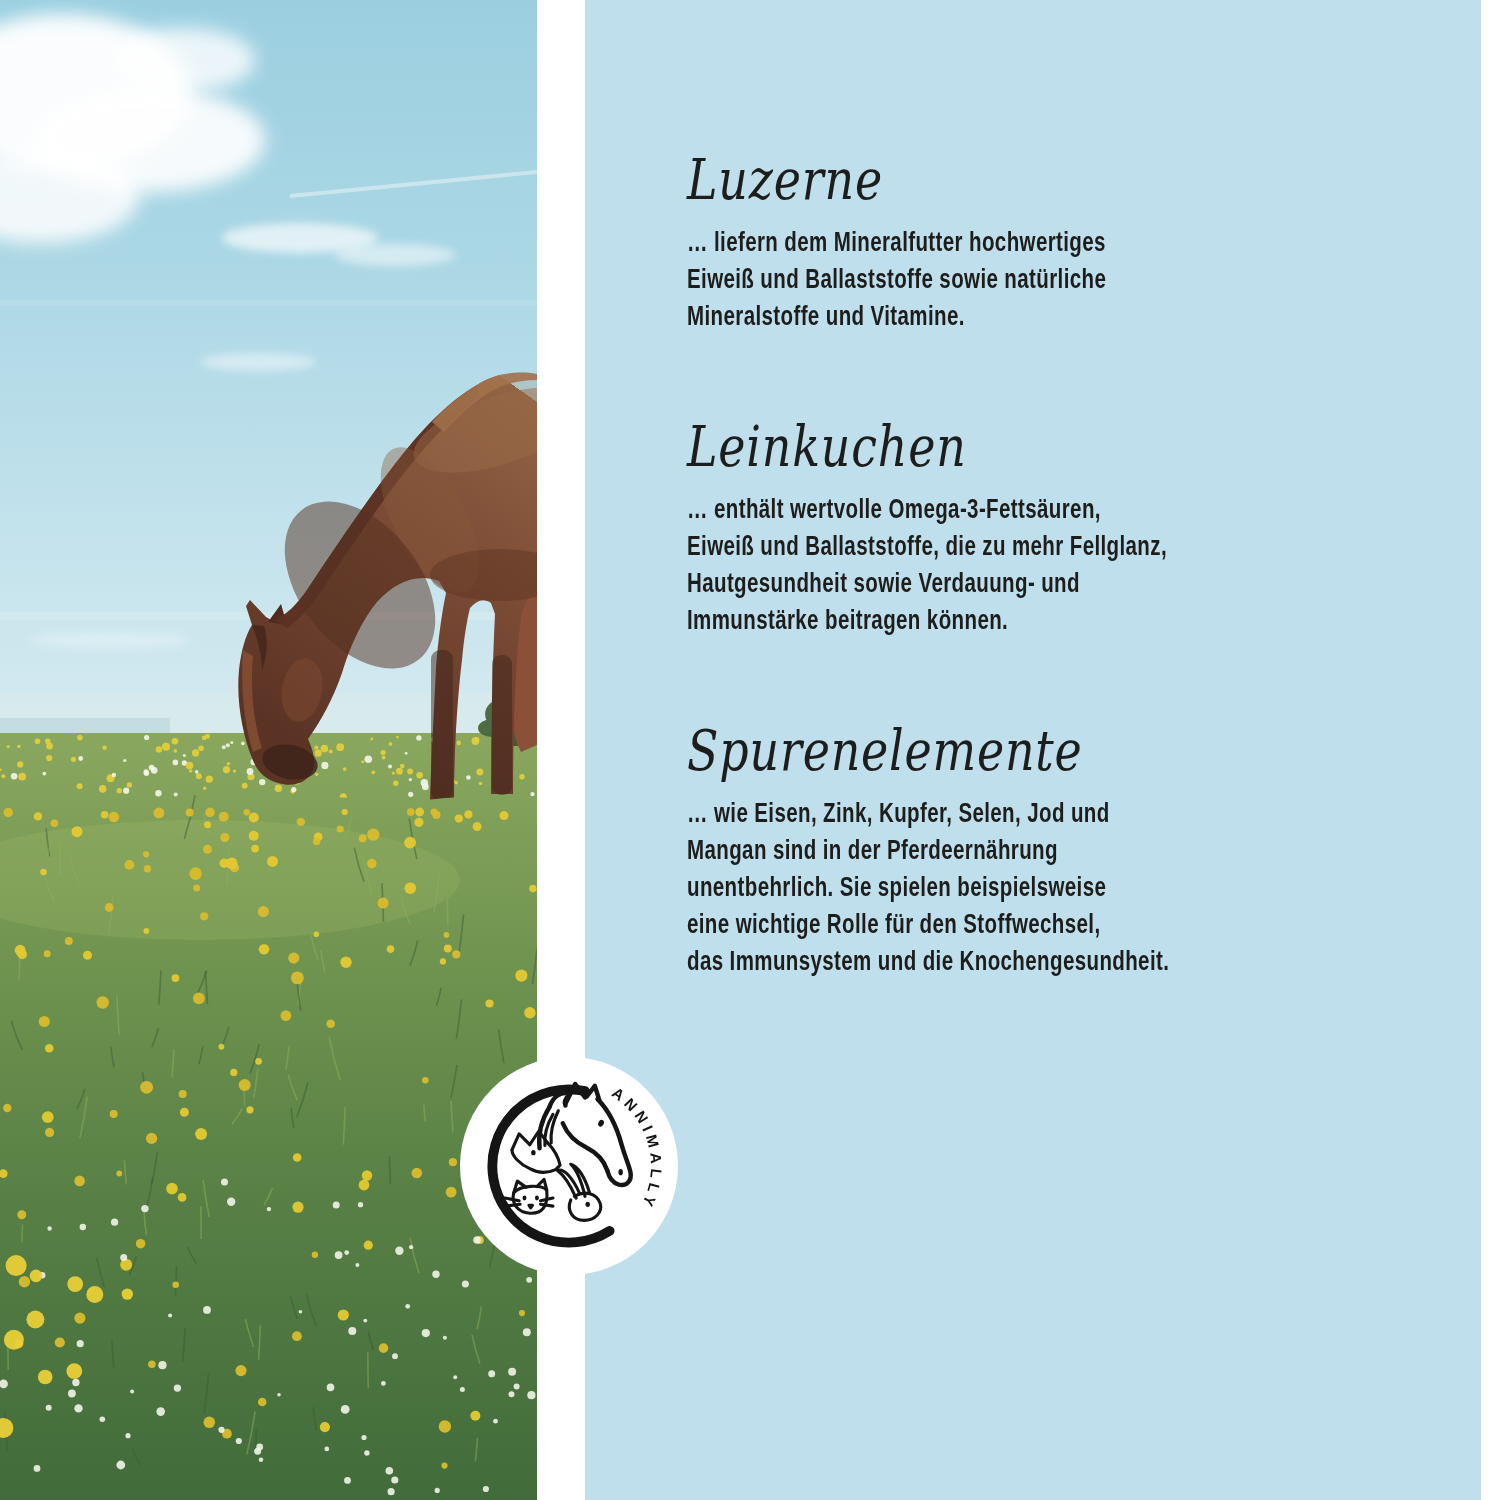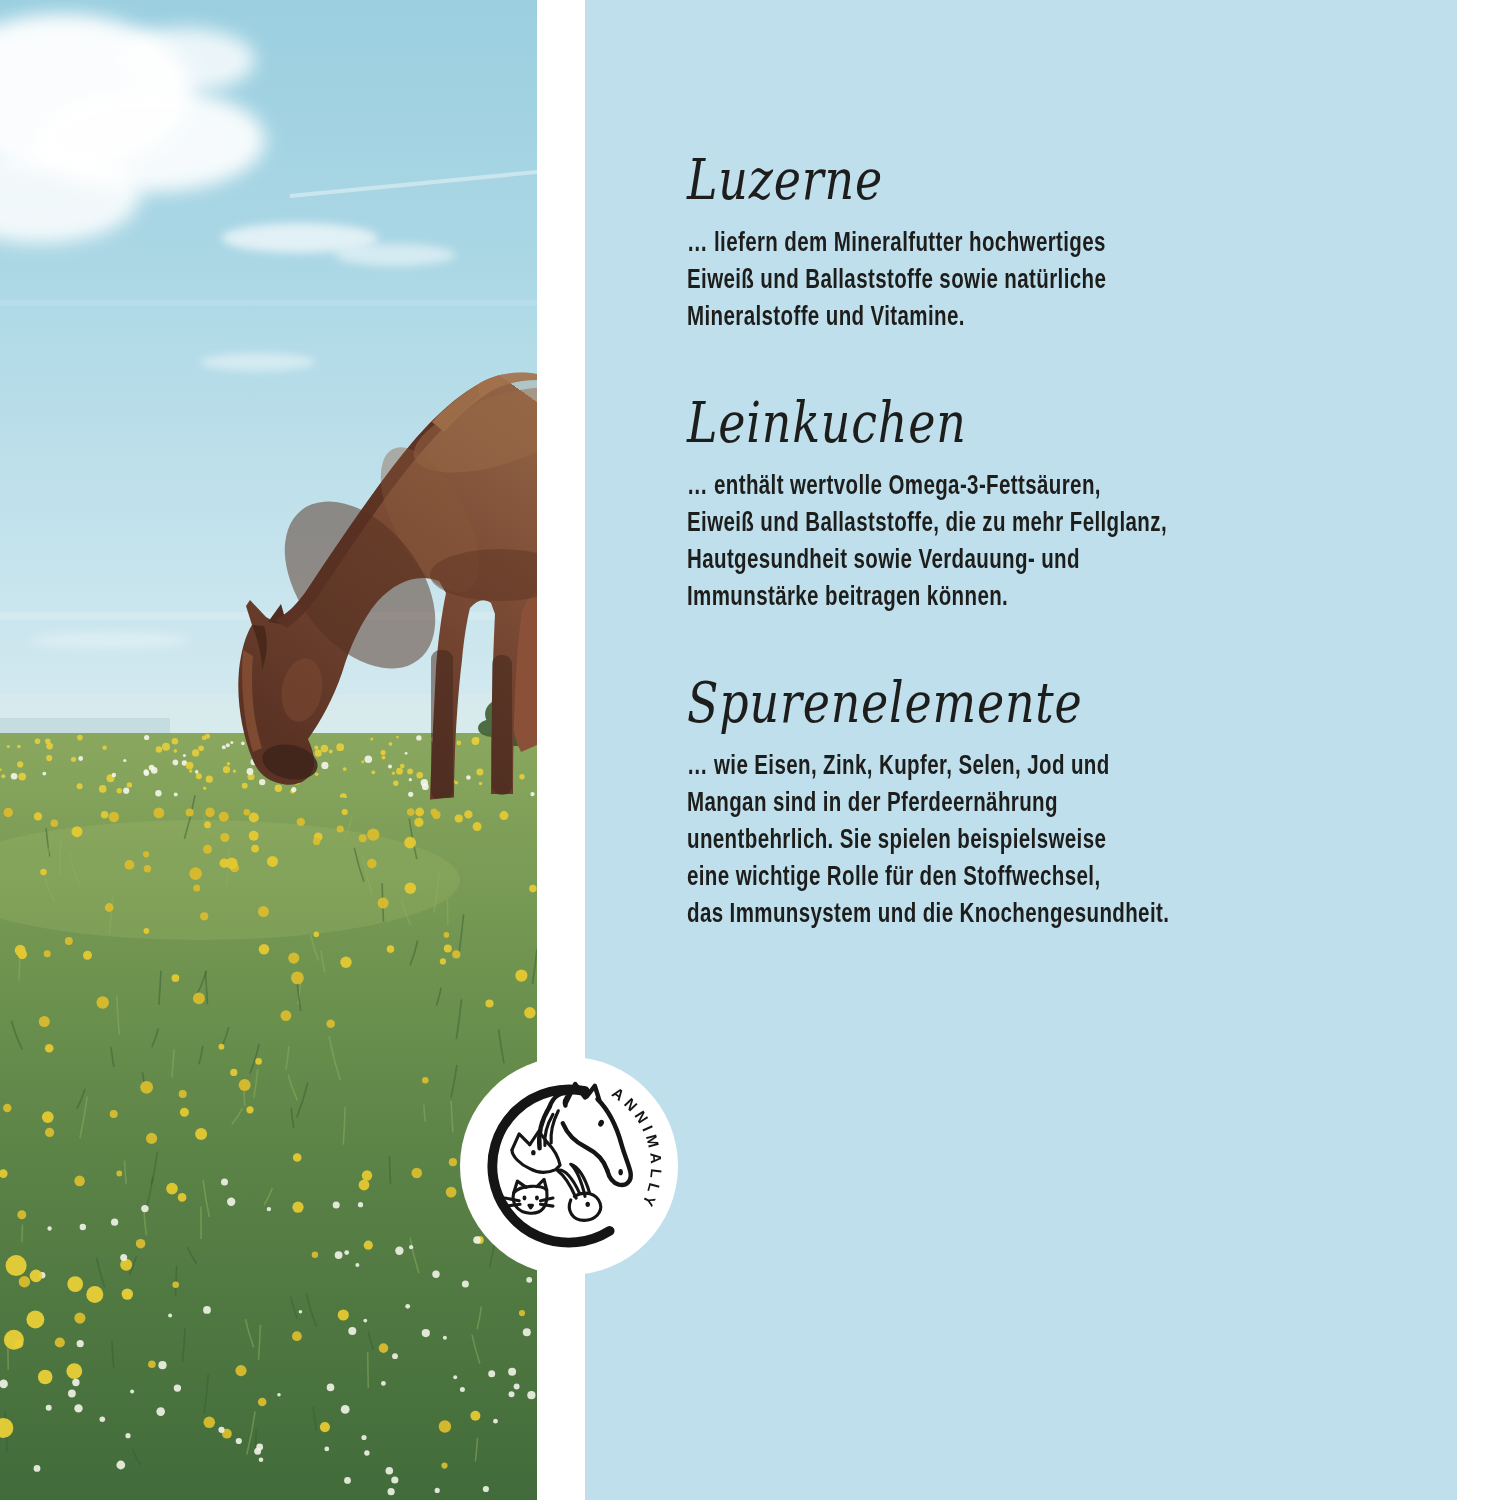--- a/index.html
+++ b/index.html
@@ -10,24 +10,24 @@
     --ink:#151515;
   }
   html,body{margin:0;padding:0;background:#ffffff;}
   .canvas{
     position:relative;width:1500px;height:1500px;overflow:hidden;
     font-family:"Liberation Sans",sans-serif;background:#ffffff;
   }
   .photo{position:absolute;left:0;top:0;width:537px;height:1500px;}
   .photo svg{display:block;width:100%;height:100%;}
   .divider{position:absolute;left:537px;top:0;width:48px;height:1500px;background:var(--divider);}
-  .panel{position:absolute;left:585px;top:0;width:872px;height:1500px;background:var(--panel-bg);}
+  .panel{position:absolute;left:585px;top:0;width:872px;height:1500px;background:var(--panel-bg);padding-left:24px;}
   .panel-text{position:absolute;left:102px;top:148px;width:780px;}
   .section{margin:0;padding:0;}
-  .section + .section{margin-top:56px;}
+  .section + .section{margin-top:80px;}
   .heading{
     font-family:"DejaVu Serif",serif;font-style:italic;font-weight:normal;
     font-size:56px;line-height:64px;color:var(--text);
     transform:scaleX(.82);transform-origin:left top;
     letter-spacing:1px;white-space:nowrap;margin-bottom:12px;
   }
   .bodyline{
     font-size:27px;line-height:37px;font-weight:bold;color:var(--text);
     letter-spacing:.5px;white-space:nowrap;
     transform:scaleX(.76);transform-origin:left top;

